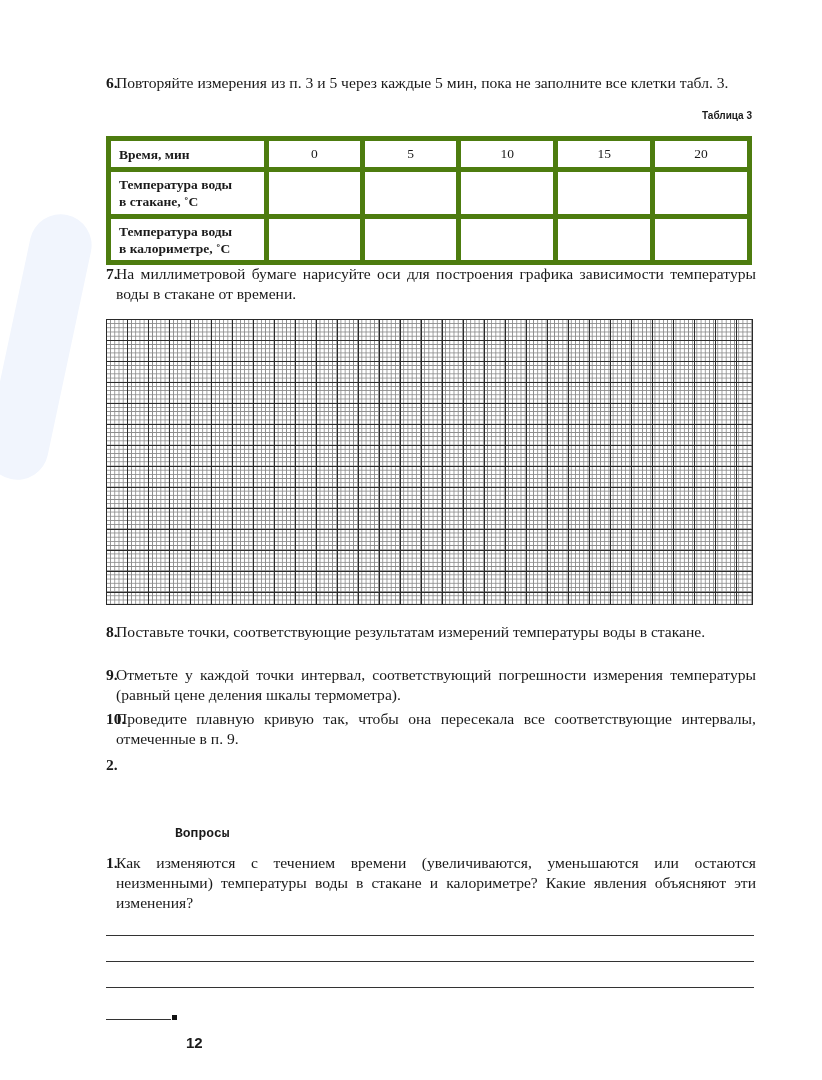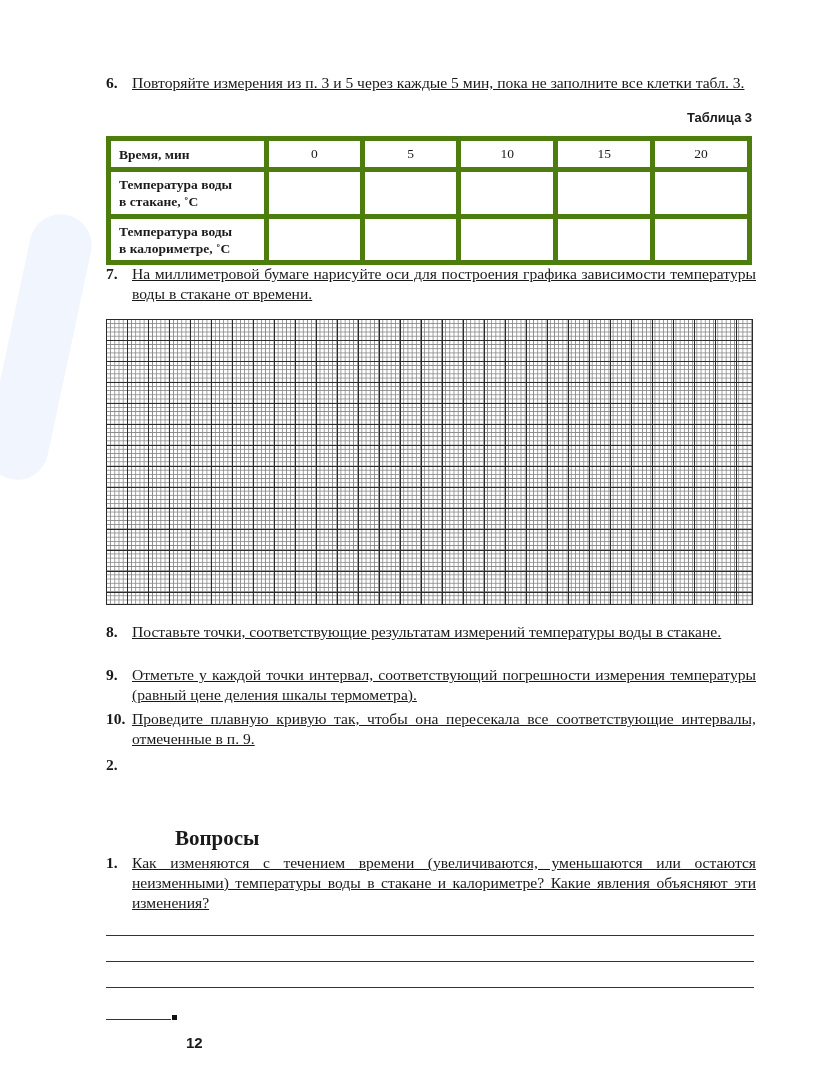--- a/index.html
+++ b/index.html
@@ -6,25 +6,25 @@
     body {
       width: 822px; height: 1080px; background: #ffffff; position: relative; overflow: hidden;
       font-family: "Liberation Serif", "DejaVu Serif", serif; color: #1a1a1a;
     }
     .brush {
       position: absolute; left: 8px; top: 212px; width: 62px; height: 270px;
       background: #f1f5fd; border-radius: 34px; transform: rotate(12deg); transform-origin: center;
     }
     .item { position: absolute; left: 106px; width: 650px; font-size: 15.6px; line-height: 20px; }
     .item .num { position: absolute; left: 0; top: 0; font-weight: bold; }
-    .item .txt { margin-left: 26px; text-align: justify; text-align-last: left; text-decoration: underline; }
+    .item .txt { margin-left: 10px; text-align: justify; text-align-last: left; }
     .item .txt p { margin: 0; }
     .caption {
       position: absolute; right: 70px; top: 110px;
-      font-family: "Liberation Sans", "DejaVu Sans", sans-serif; font-weight: bold; font-size: 13px; text-align: center;
+      font-family: "Liberation Sans", "DejaVu Sans", sans-serif; font-weight: bold; font-size: 10px; text-align: center;
     }
     table.t3 {
       position: absolute; left: 106px; top: 136px; width: 646px; border-collapse: collapse;
       font-size: 13.5px; border: 1.6px solid #222;
     }
     table.t3 td { border: 5px solid #4d7c0f; padding: 0 8px; }
     table.t3 td.h { font-weight: bold; width: 141px; line-height: 17px; }
     table.t3 td.v { text-align: center; width: 81px; }
     table.t3 tr.r0 td { height: 26px; }
     table.t3 tr.r1 td { height: 42px; }
@@ -35,21 +35,21 @@
       background-image:
         linear-gradient(to right, #2a2a2a 1.2px, transparent 1.2px),
         linear-gradient(to bottom, #2a2a2a 1.2px, transparent 1.2px),
         linear-gradient(to right, #8a8a8a 0.8px, transparent 0.8px),
         linear-gradient(to bottom, #8a8a8a 0.8px, transparent 0.8px);
       background-size: 21px 21px, 21px 21px, 4.2px 4.2px, 4.2px 4.2px;
       border-right: 1px solid #2a2a2a; border-bottom: 1px solid #2a2a2a;
     }
     .heading {
       position: absolute; left: 175px; top: 826px;
-      font-family: Liberation Serif, serif; font-weight: bold; font-size: 21px;
+      font-family: Liberation Mono, monospace; font-weight: bold; font-size: 13px;
     }
     .line { position: absolute; left: 106px; width: 648px; height: 0; border-top: 1.3px solid #333; }
     .footer { position: absolute; left: 106px; top: 1006px; height: 20px; width: 120px; }
     .footer .rule { position: absolute; left: 0; top: 13px; width: 65px; border-top: 1px solid #333; }
     .footer .sq { position: absolute; left: 66px; top: 9px; width: 5px; height: 5px; background: #111; }
     .footer .pg {
       position: absolute; left: 80px; top: 0;
       font-family: "Liberation Sans", "DejaVu Sans", sans-serif; font-weight: bold; font-size: 15px; margin-top: 28px;
     }
   </style>

